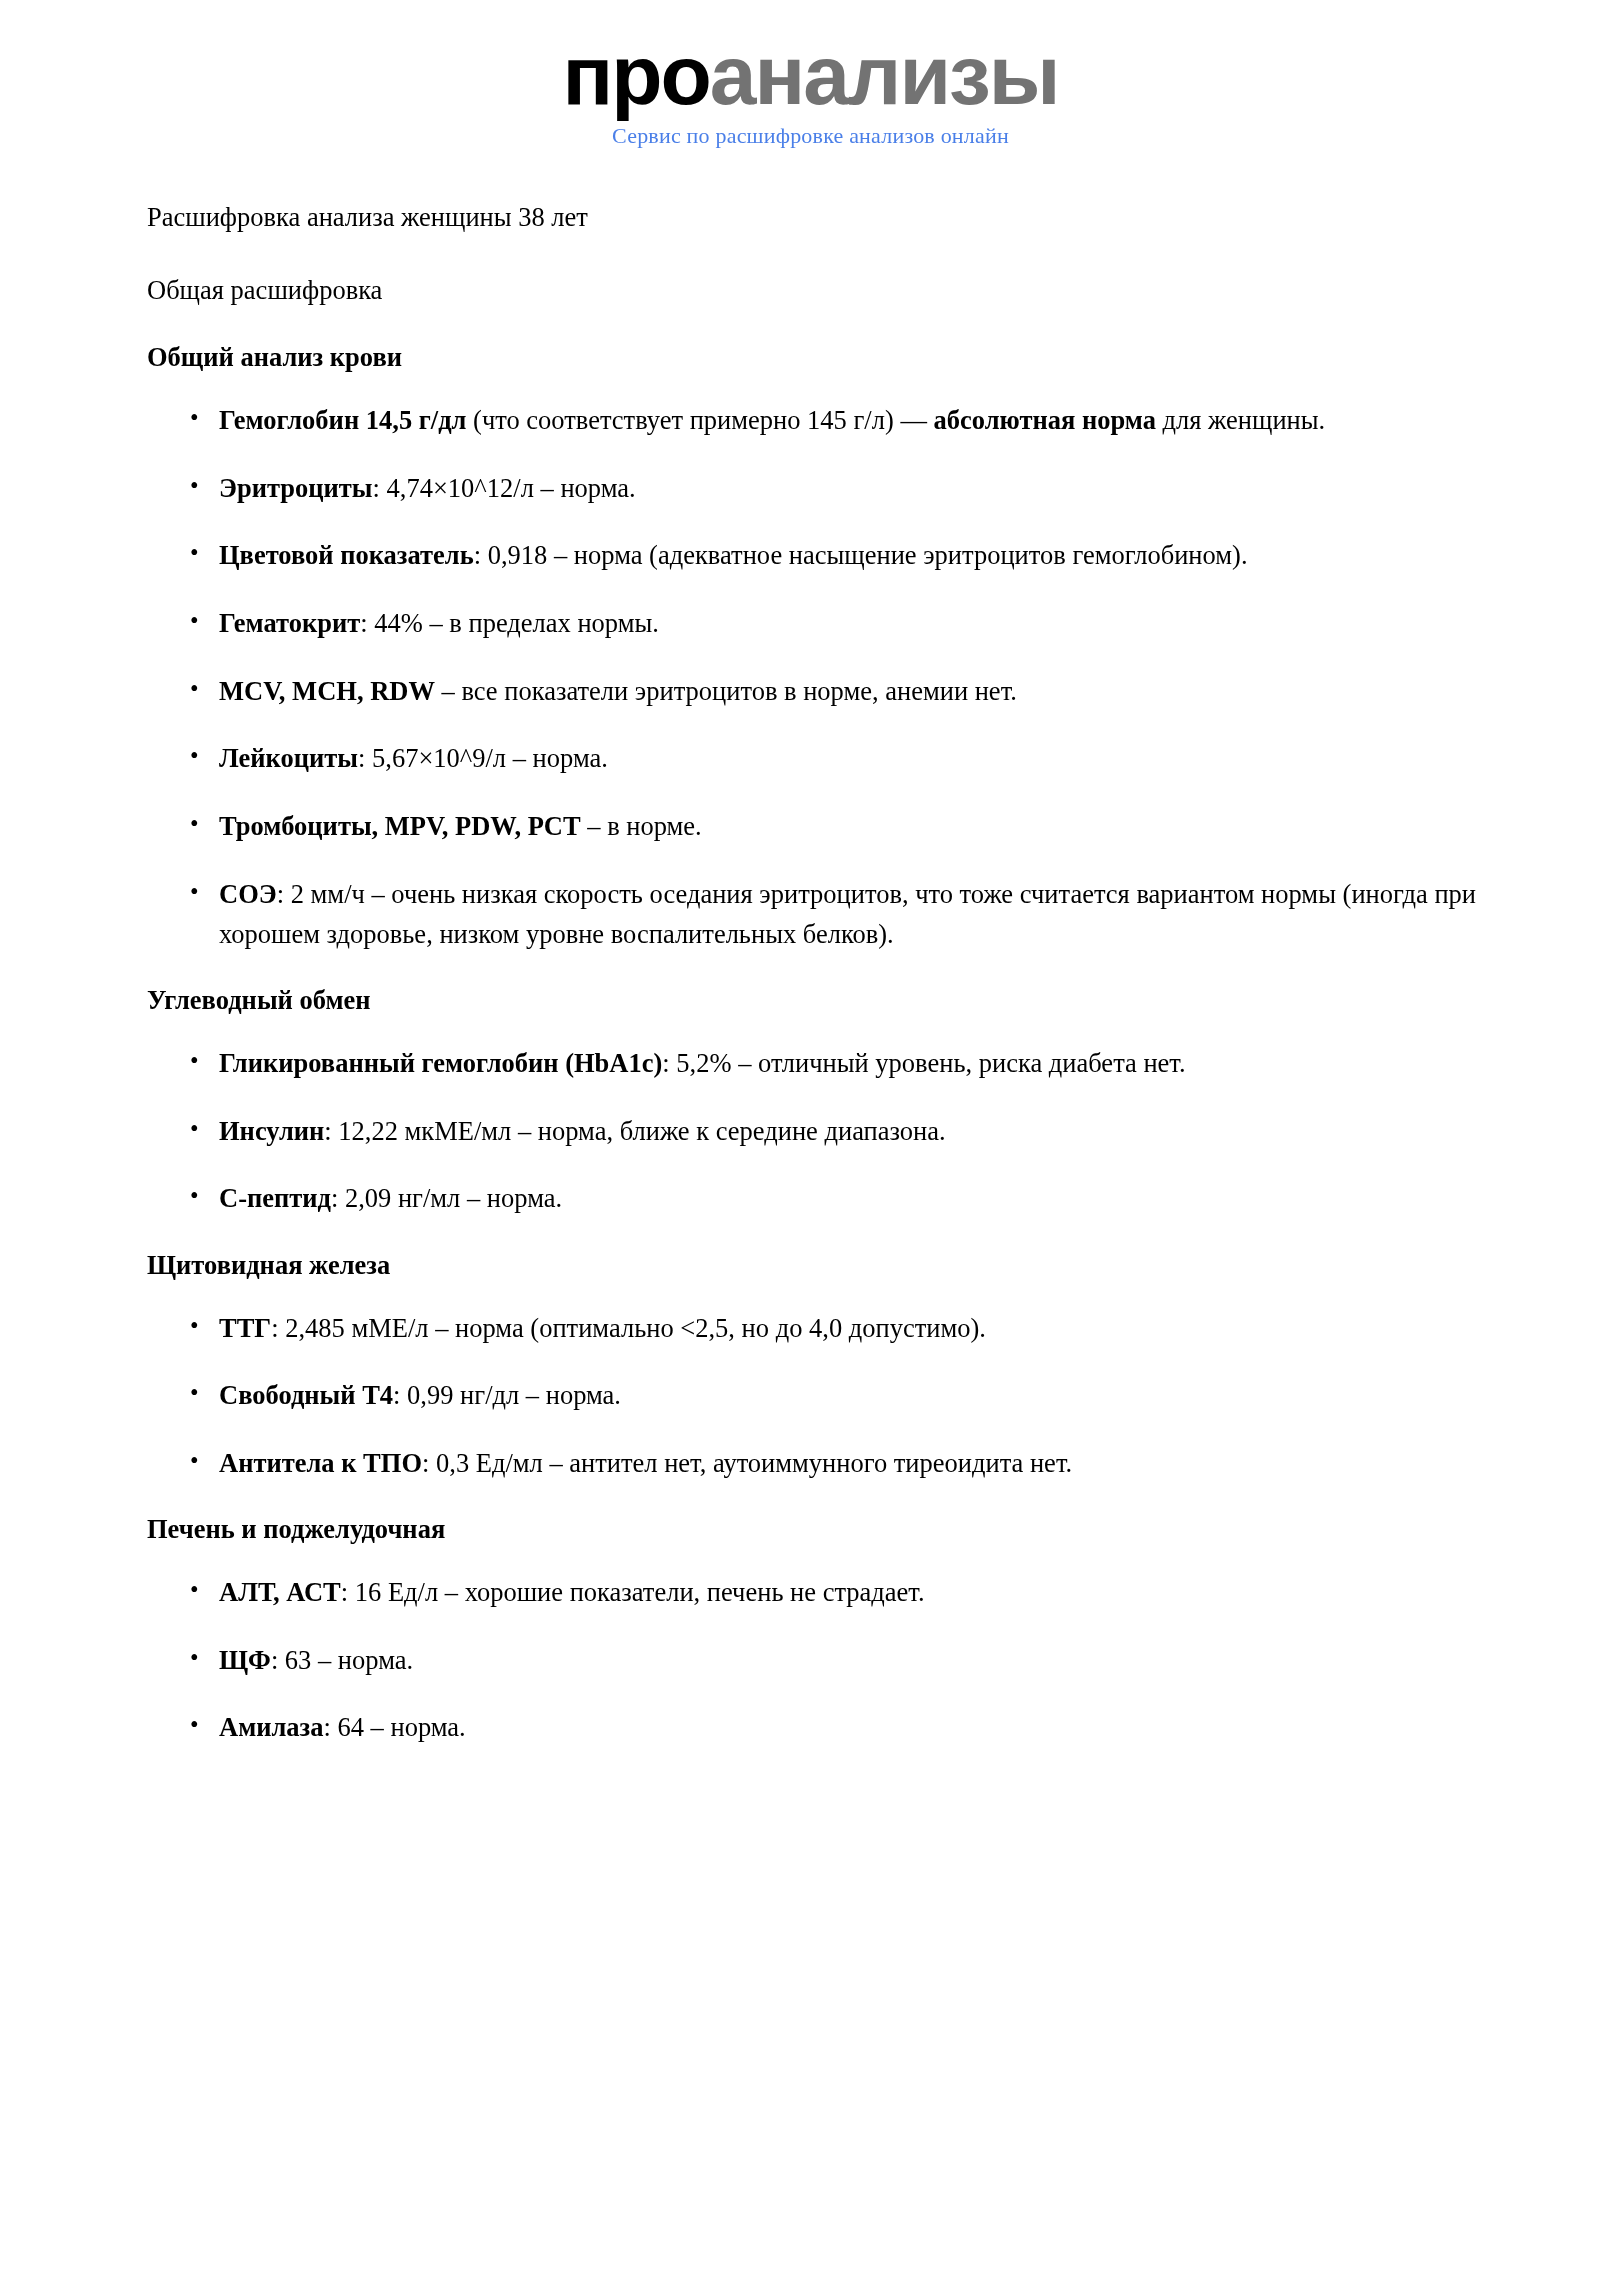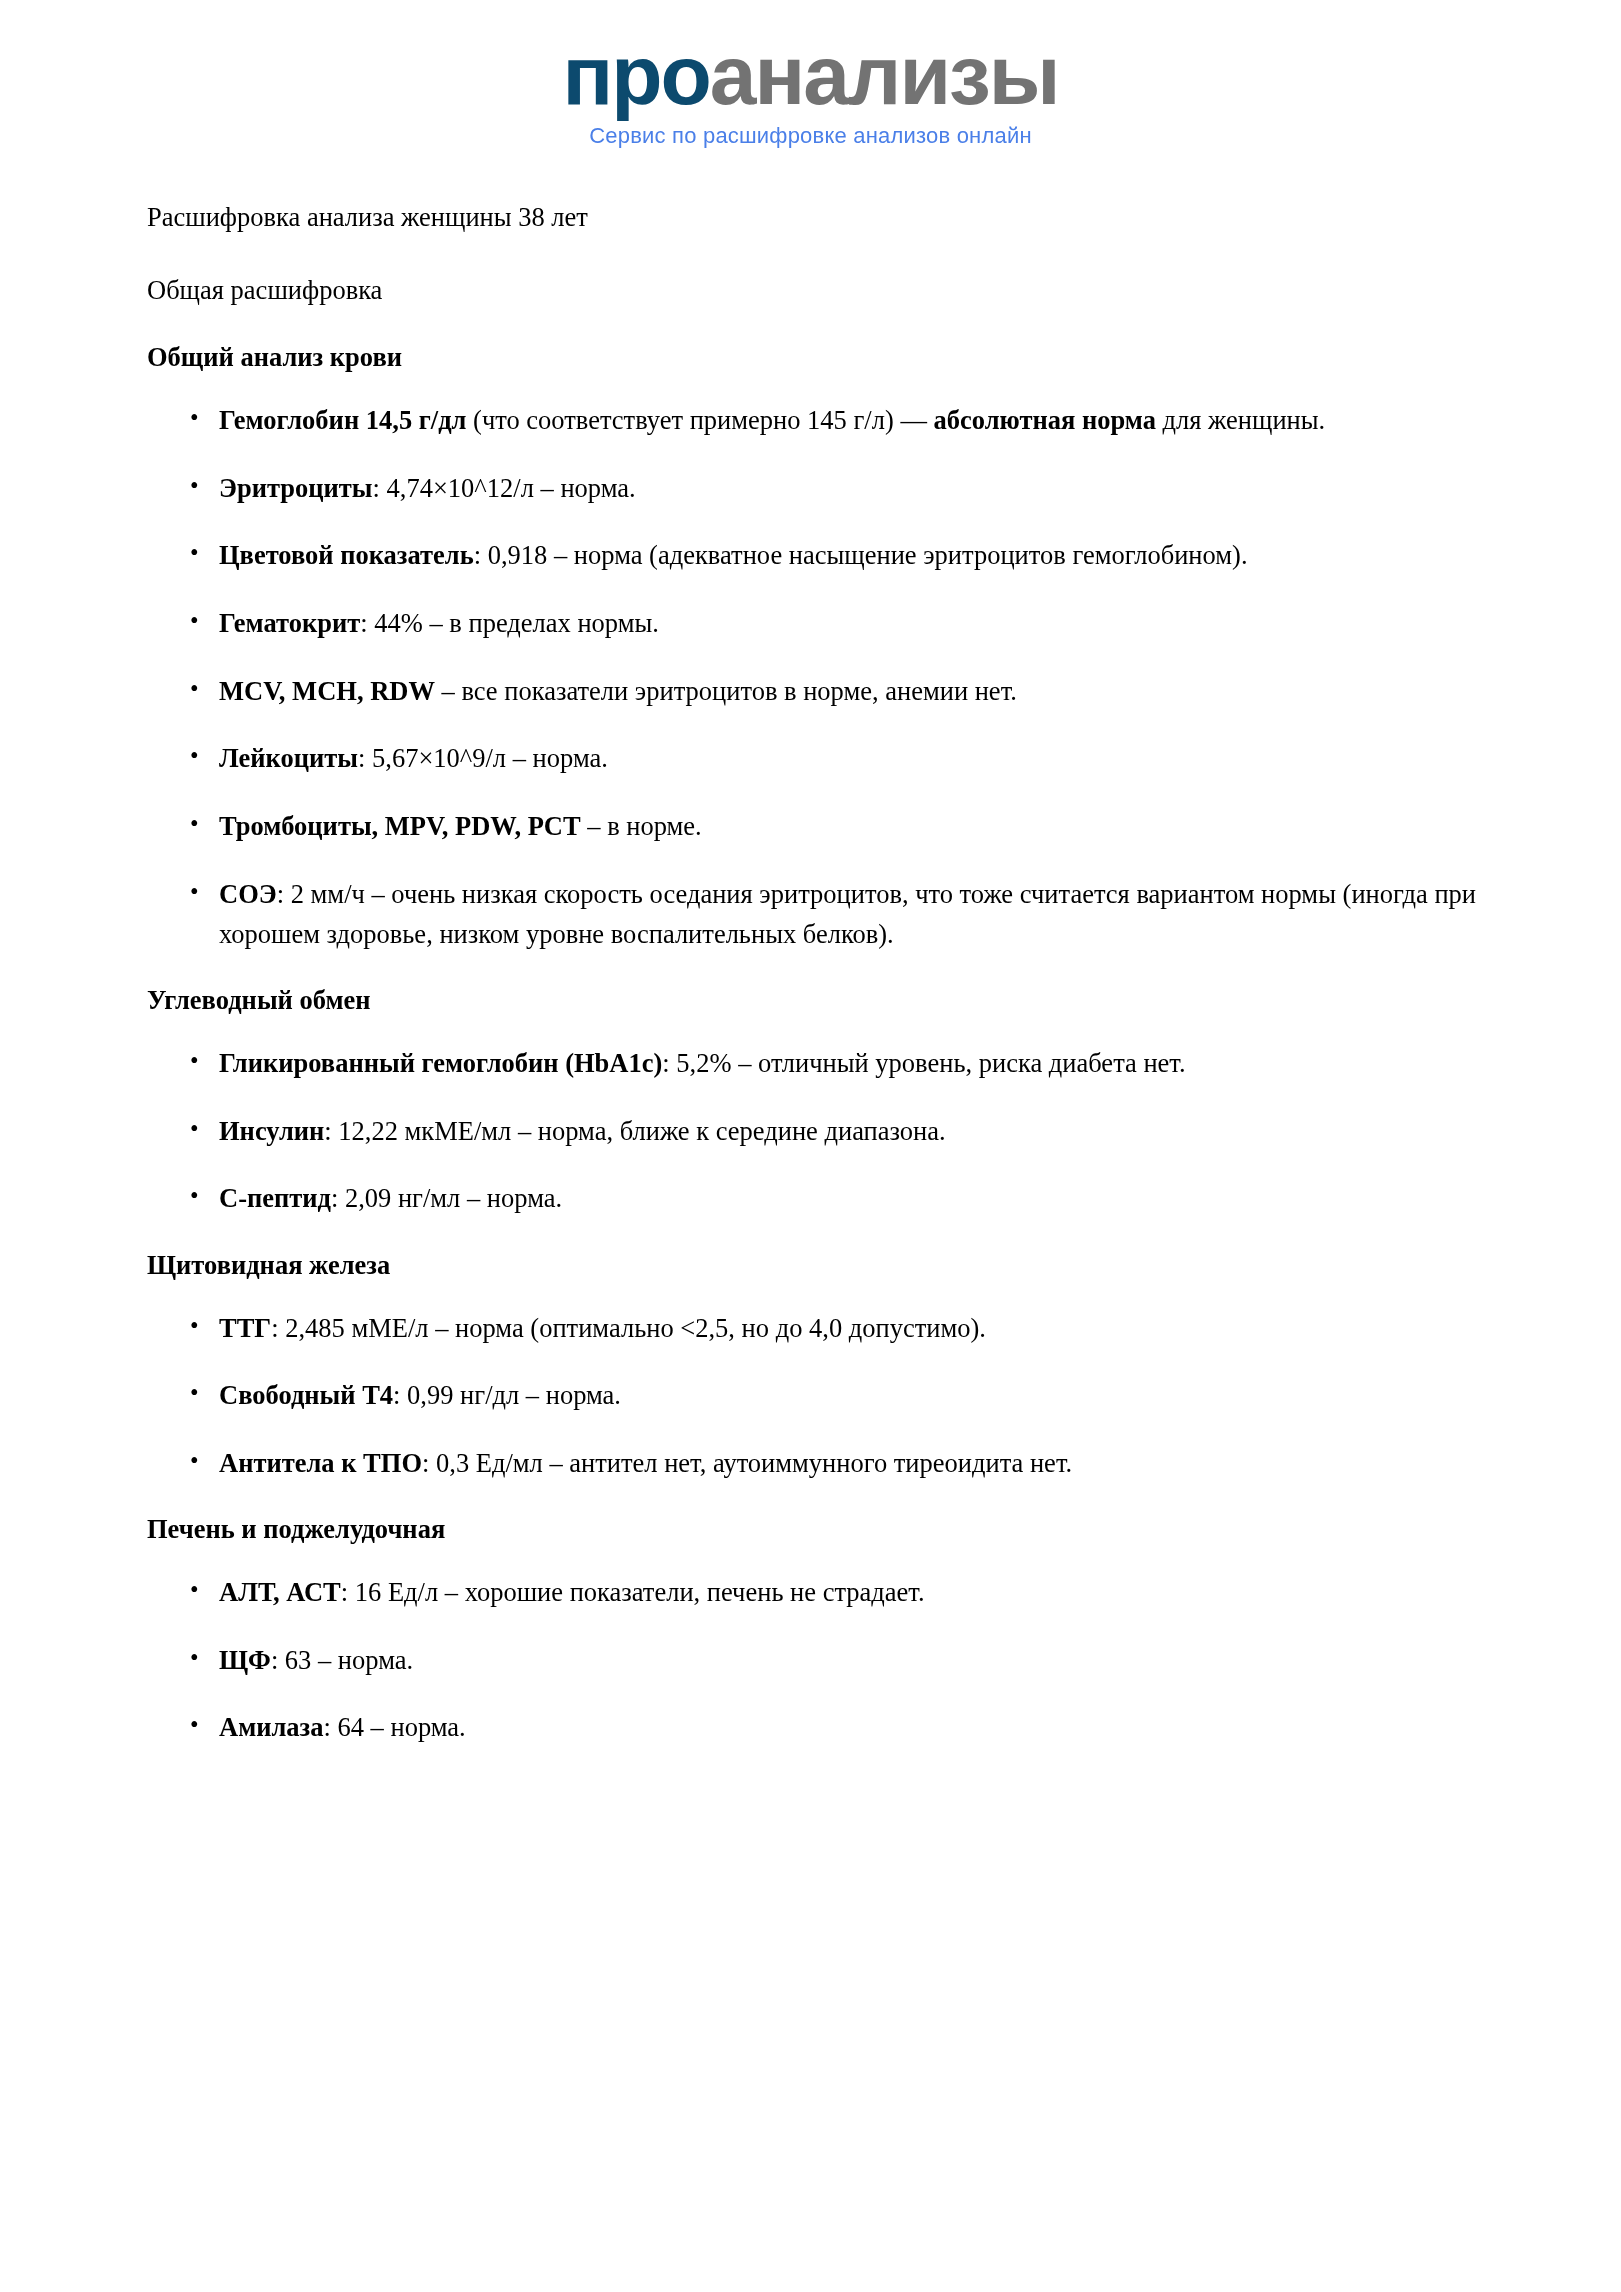--- a/index.html
+++ b/index.html
@@ -30,24 +30,24 @@
     padding-top: 33px;
   }
   .logo-wordmark {
     font-family: "Liberation Sans", "DejaVu Sans", sans-serif;
     font-weight: bold;
     font-size: 84px;
     line-height: 1.0;
     letter-spacing: -2px;
     white-space: nowrap;
   }
-  .logo-pro   { color: #0c4a6e; }
+  .logo-pro   { color: #000000; }
   .logo-analiz{ color: #737373; }
   .logo-tagline {
-    font-family: Liberation Sans, sans-serif;
+    font-family: Liberation Serif, serif;
     font-size: 22px;
     color: #4a7fe8;
     margin-top: 5.9px;
     letter-spacing: 0.2px;
     white-space: nowrap;
   }
 
   
   .content {
     padding: 0 123px 0 147px;

